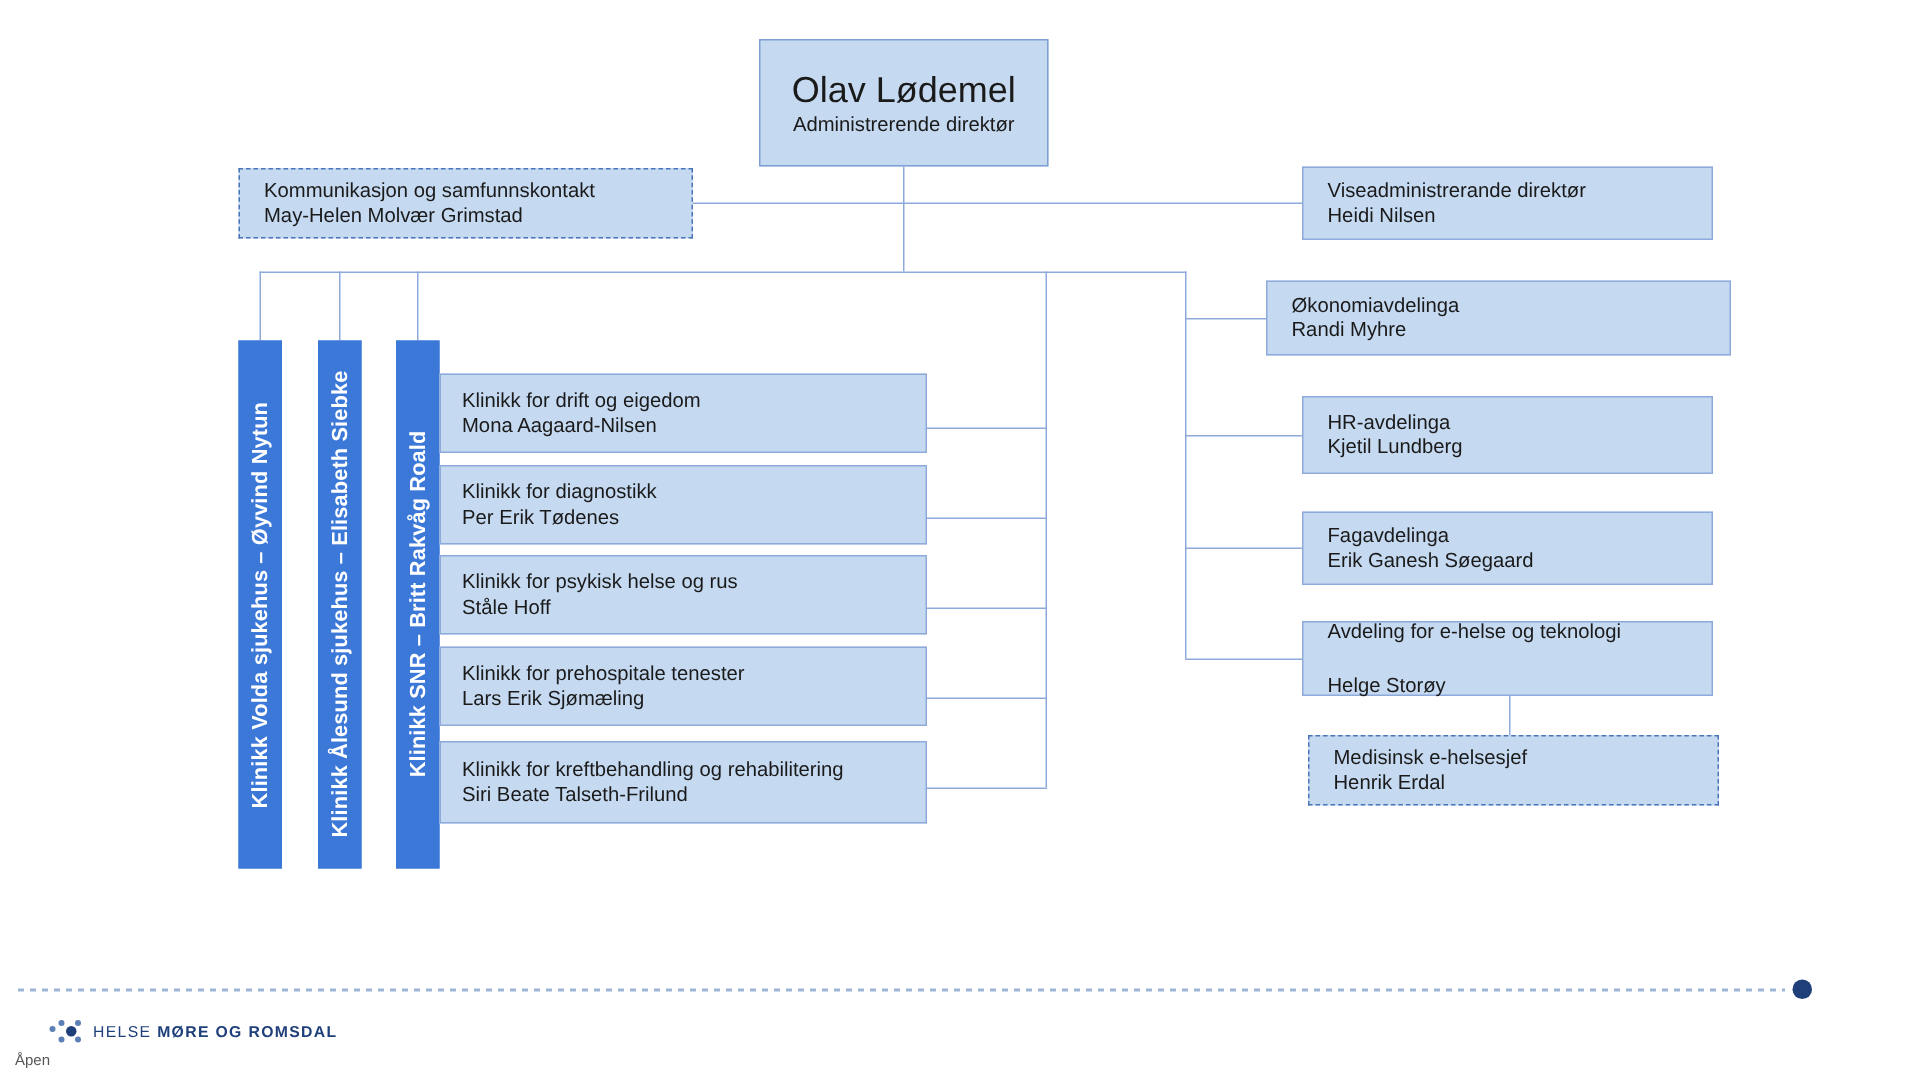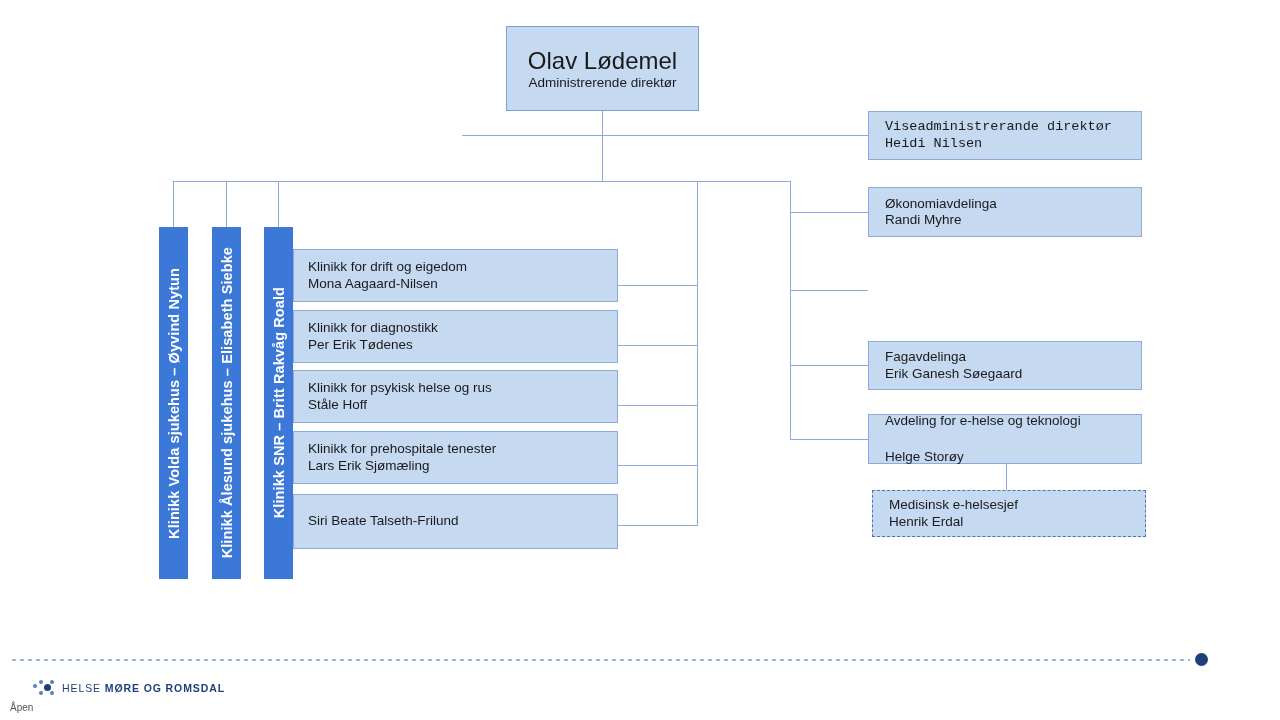--- a/index.html
+++ b/index.html
@@ -119,31 +119,39 @@
   <div class="ln lnh" style="left:790px; top:365px; width:78px;"></div>
   <div class="ln lnh" style="left:790px; top:439px; width:78px;"></div>
 
   <div class="ln lnv" style="left:1006px; top:464px; height:26px;"></div>
 
   <div class="node center" style="left:506px; top:26px; width:193px; height:85px;">
     <div class="t1">Olav Lødemel</div>
     <div class="t2">Administrerende direktør</div>
   </div>
 
-
-  <div class="node pad" style="left:868px; top:111px; width:274px; height:49px;font-family:Liberation Mono, monospace;">
+  <div class="node dashed pad" style="left:159px; top:112px; width:303px; height:47px;">
+    <div class="t1">Kommunikasjon og samfunnskontakt</div>
+    <div class="t2">May-Helen Molvær Grimstad</div>
+  </div>
+
+  <div class="node pad" style="left:868px; top:111px; width:274px; height:49px;">
     <div class="t1">Viseadministrerande direktør</div>
     <div class="t2">Heidi Nilsen</div>
   </div>
 
-  <div class="node pad" style="left:868px; top:187px; width:274px; height:50px;justify-content:center;">
+  <div class="node pad" style="left:844px; top:187px; width:310px; height:50px;justify-content:center;">
     <div class="t1">Økonomiavdelinga</div>
     <div class="t2">Randi Myhre</div>
   </div>
 
+  <div class="node pad" style="left:868px; top:264px; width:274px; height:52px;">
+    <div class="t1">HR-avdelinga</div>
+    <div class="t2">Kjetil Lundberg</div>
+  </div>
 
   <div class="node pad" style="left:868px; top:341px; width:274px; height:49px;">
     <div class="t1">Fagavdelinga</div>
     <div class="t2">Erik Ganesh Søegaard</div>
   </div>
 
   <div class="node pad" style="left:868px; top:414px; width:274px; height:50px;gap:20px;">
     <div class="t1">Avdeling for e-helse og teknologi</div>
     <div class="t2">Helge Storøy</div>
   </div>
@@ -173,20 +181,21 @@
   </div>
   <div class="node pad2" style="left:293px; top:310px; width:325px; height:53px;">
     <div class="t1">Klinikk for diagnostikk</div>
     <div class="t2">Per Erik Tødenes</div>
   </div>
   <div class="node pad2" style="left:293px; top:431px; width:325px; height:53px;">
     <div class="t1">Klinikk for prehospitale tenester</div>
     <div class="t2">Lars Erik Sjømæling</div>
   </div>
   <div class="node pad2" style="left:293px; top:494px; width:325px; height:55px;">
+    <div class="t1">Klinikk for kreftbehandling og rehabilitering</div>
     <div class="t2">Siri Beate Talseth-Frilund</div>
   </div>
 
   <div class="foot-dots" style="left:12px; top:659px; width:1178px;"></div>
   <div class="foot-dot-end" style="left:1195px; top:653px;"></div>
 
   <div class="logo-wrap" style="left:33px; top:678px;">
     <span class="logo-mark">
       <i style="width:4px;height:4px;left:0px;top:6px;"></i>
       <i style="width:4px;height:4px;left:6px;top:2px;"></i>

